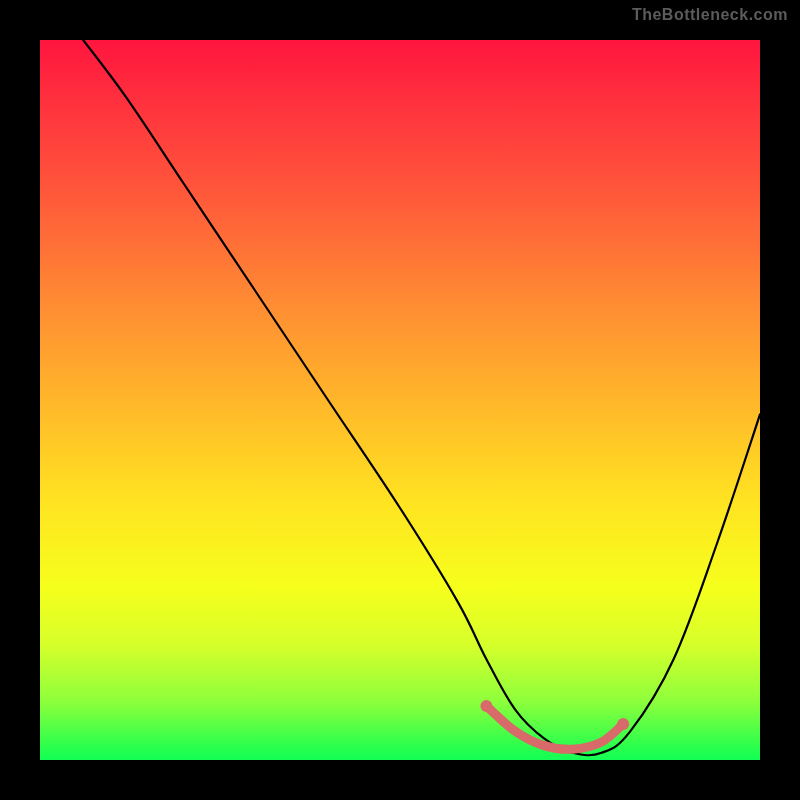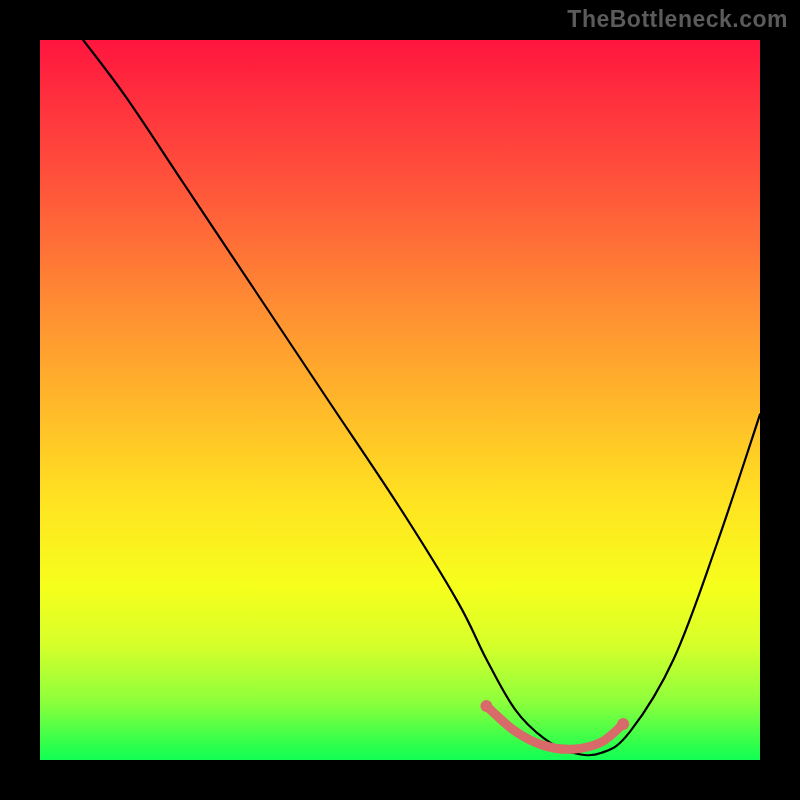--- a/index.html
+++ b/index.html
@@ -14,21 +14,21 @@
     position: relative;
     width: 800px;
     height: 800px;
     background: #000;
   }
   .watermark {
     position: absolute;
     top: 6px;
     right: 12px;
     font-family: Arial, Helvetica, sans-serif;
-    font-size: 23px;
+    font-size: 16px;
     font-weight: 600;
     letter-spacing: 0.5px;
     color: #5b5b5b;
     z-index: 10;
     user-select: none;
   }
   .plot-area {
     position: absolute;
     left: 40px;
     top: 40px;

